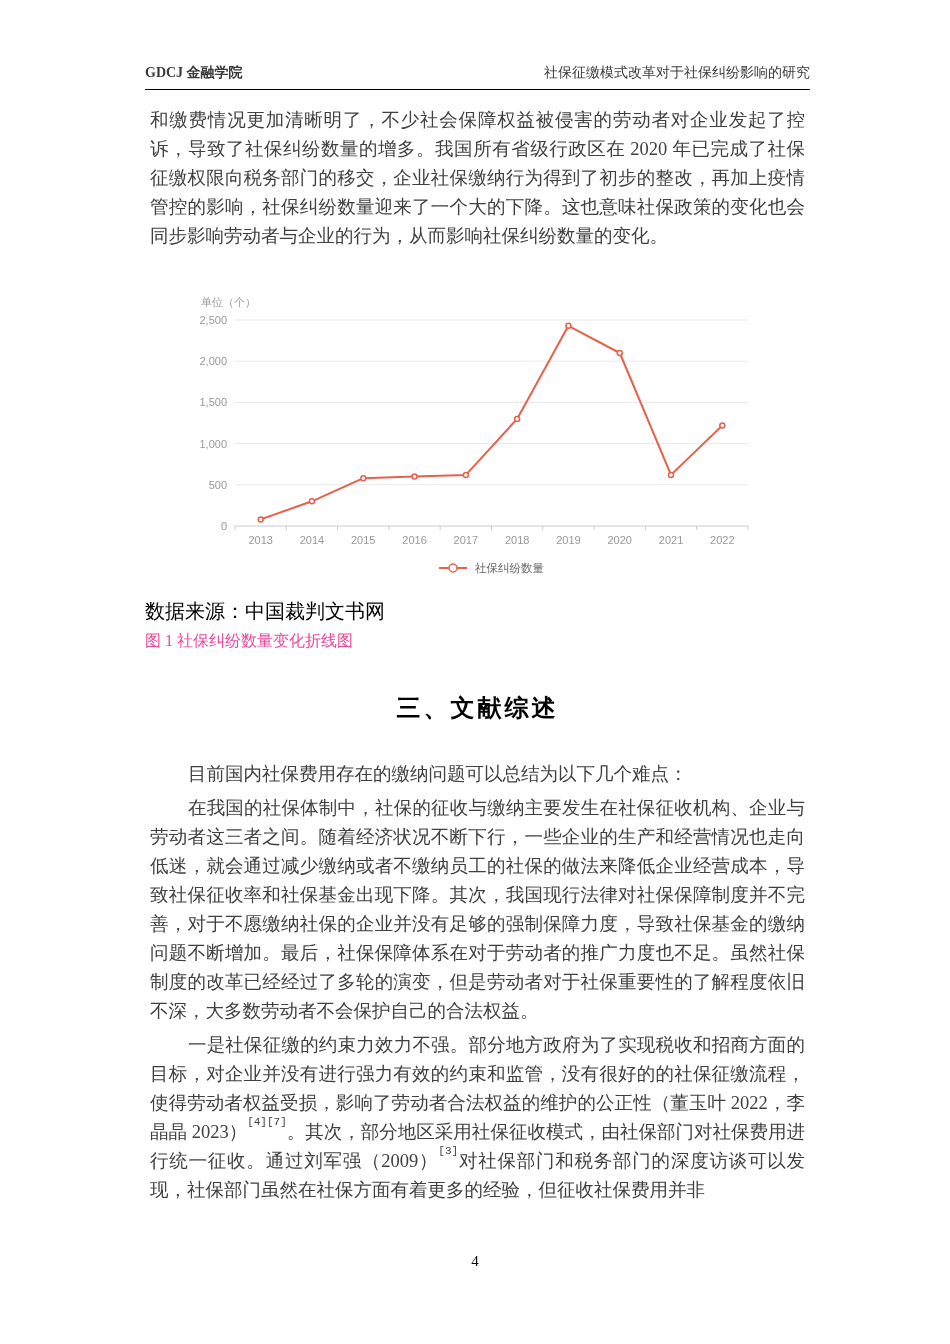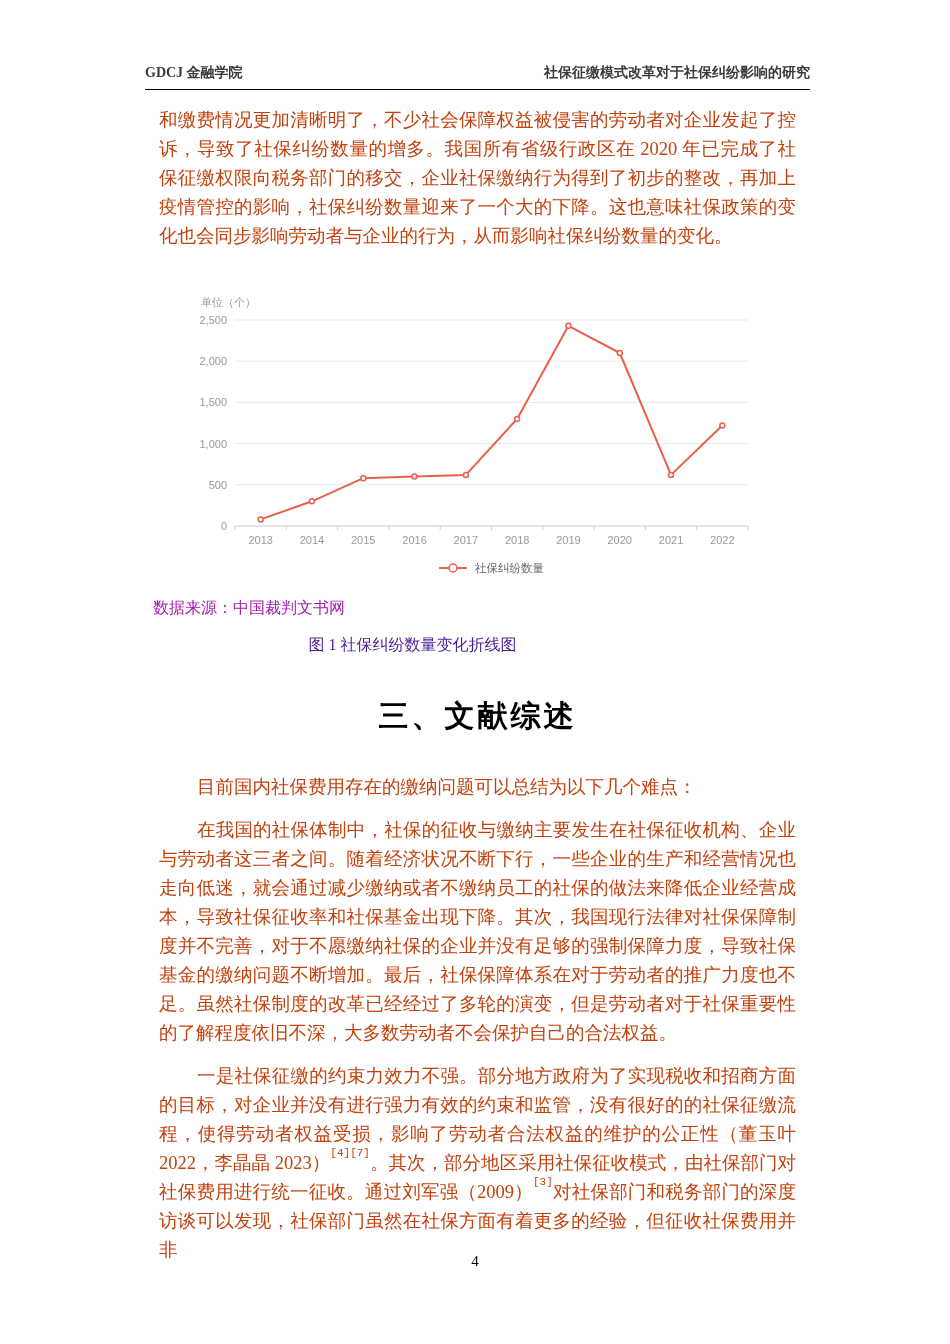--- a/index.html
+++ b/index.html
@@ -9,39 +9,39 @@
     padding: 64px 140px 7px 145px;
     font-family: "Liberation Serif", "DejaVu Serif", serif;
     color: #000; background: #fff; overflow: hidden;
   }
   .header {
     display: flex; justify-content: space-between; align-items: flex-end;
     font-size: 14px; color: #333;
     border-bottom: 1.5px solid #000; padding-bottom: 7px;
   }
   .header .hl { font-weight: bold; color: #3a3a3a; }
-  .header .hr { color: #3a3a3a; font-weight: bold; }
+  .header .hr { color: #3a3a3a; }
   .body-text {
     font-size: 18.5px; line-height: 29px; text-align: justify;
-    margin: 14px; color: #c2410c;
+    margin: 5px; color: #404040;
   }
   .intro { margin-top: 16px; }
   .indent { text-indent: 2.05em; }
   sup.cite { font-size: 11px; line-height: 0; position: relative; top: -6px; font-family: Liberation Mono, monospace; }
   .chart-wrap { margin: 39px 0 0 28px; width: 600px; }
   .chart-wrap svg text { font-family: "Liberation Sans", "DejaVu Sans", sans-serif; }
   .c-unit, .c-tick { fill: #999; font-size: 11px; }
   .c-legend { fill: #666; font-size: 11.5px; }
   .c-grid { stroke: #e9e9e9; stroke-width: 1; }
   .c-axis { stroke: #cccccc; stroke-width: 1; }
-  .caption-source { font-size: 16px; margin: 10px 8px 0; color: #a21caf; }
-  .caption-figure { font-size: 16px; margin: 16px 0 0; text-align: center; padding-right: 130px; color: #4c1d95; }
+  .caption-source { font-size: 20px; margin: 10px 0 0; color: #000000; }
+  .caption-figure { font-size: 16px; margin: 6px 0 0; text-align: left; padding-right: 130px; color: #ec4899; }
   .section-title {
     font-family: "Liberation Sans", "DejaVu Sans", sans-serif;
-    font-size: 30px; font-weight: bold; text-align: center;
+    font-size: 24px; font-weight: bold; text-align: center;
     letter-spacing: 3px; margin: 40px 0 36px; color: #000;
   }
   .footer {
     position: absolute; left: 0; right: 0; bottom: 74px;
     text-align: center; font-size: 15px; color: #060606;
   }
 </style>
 </head>
 <body>
 

